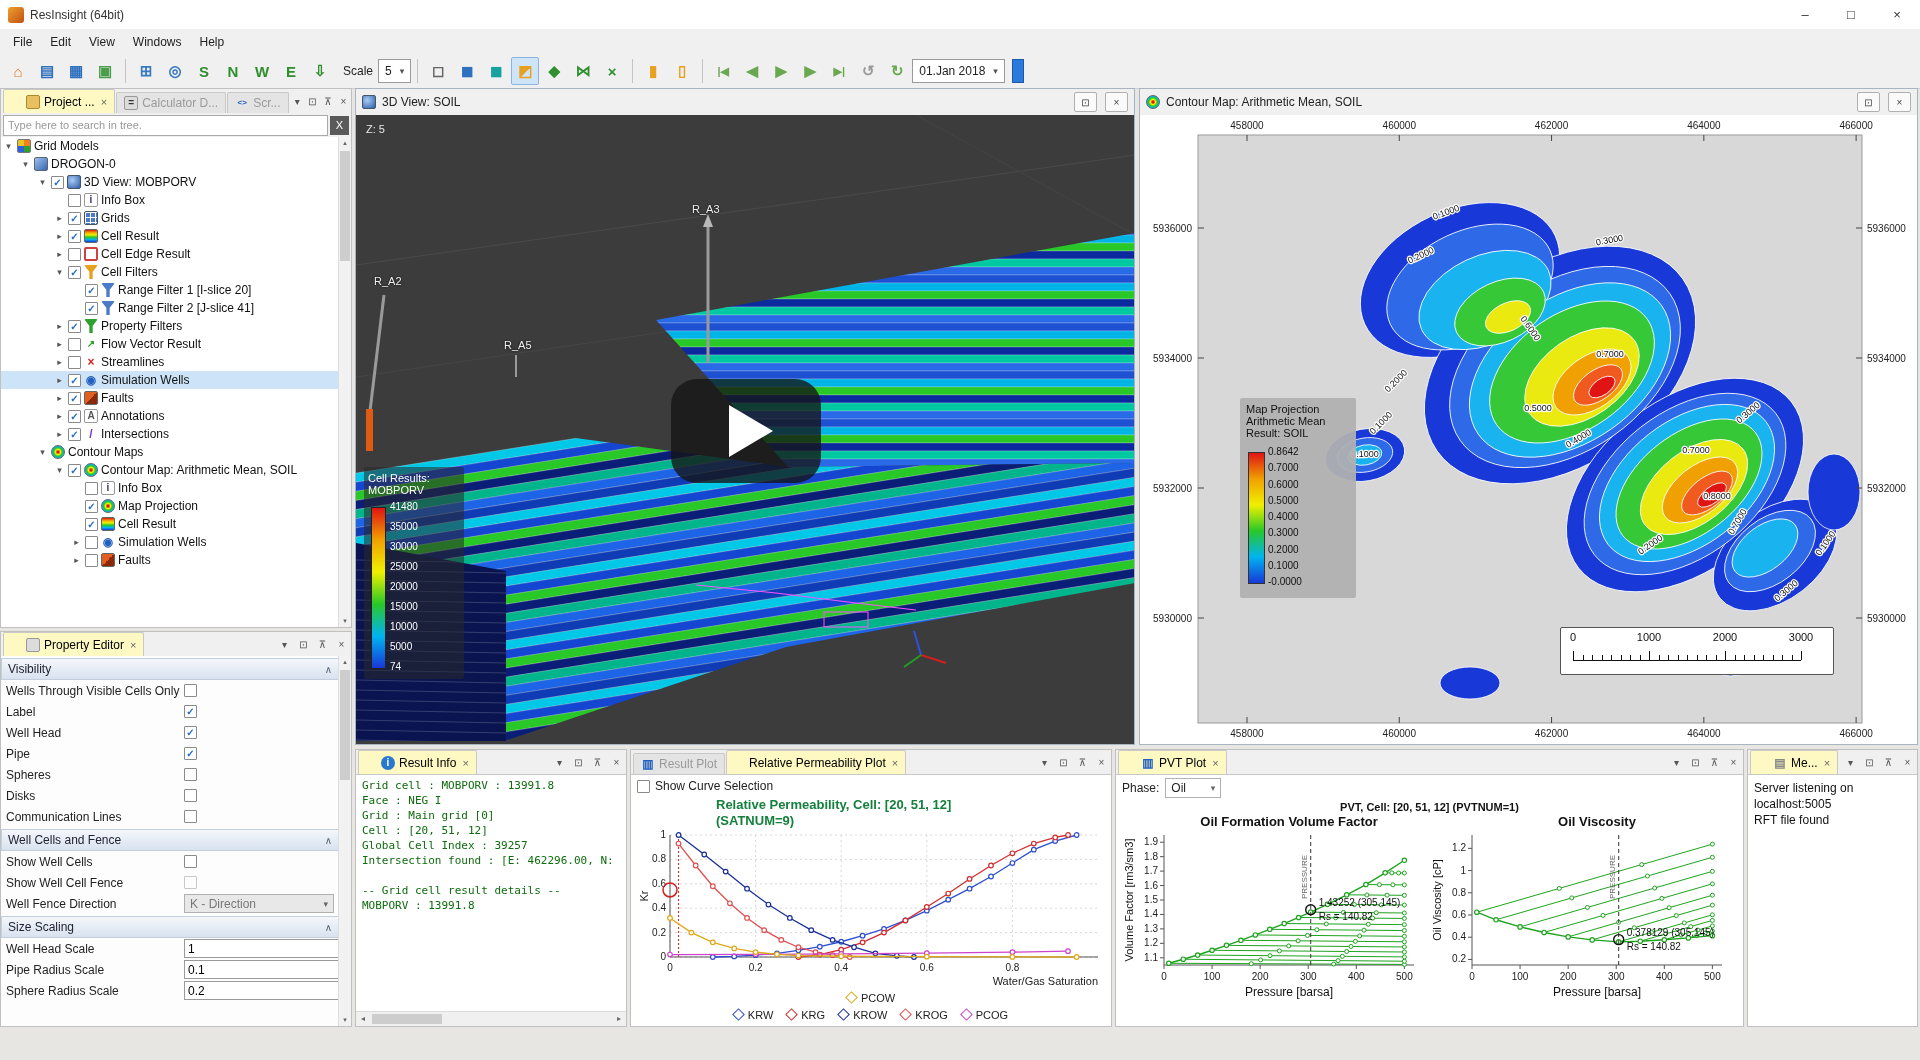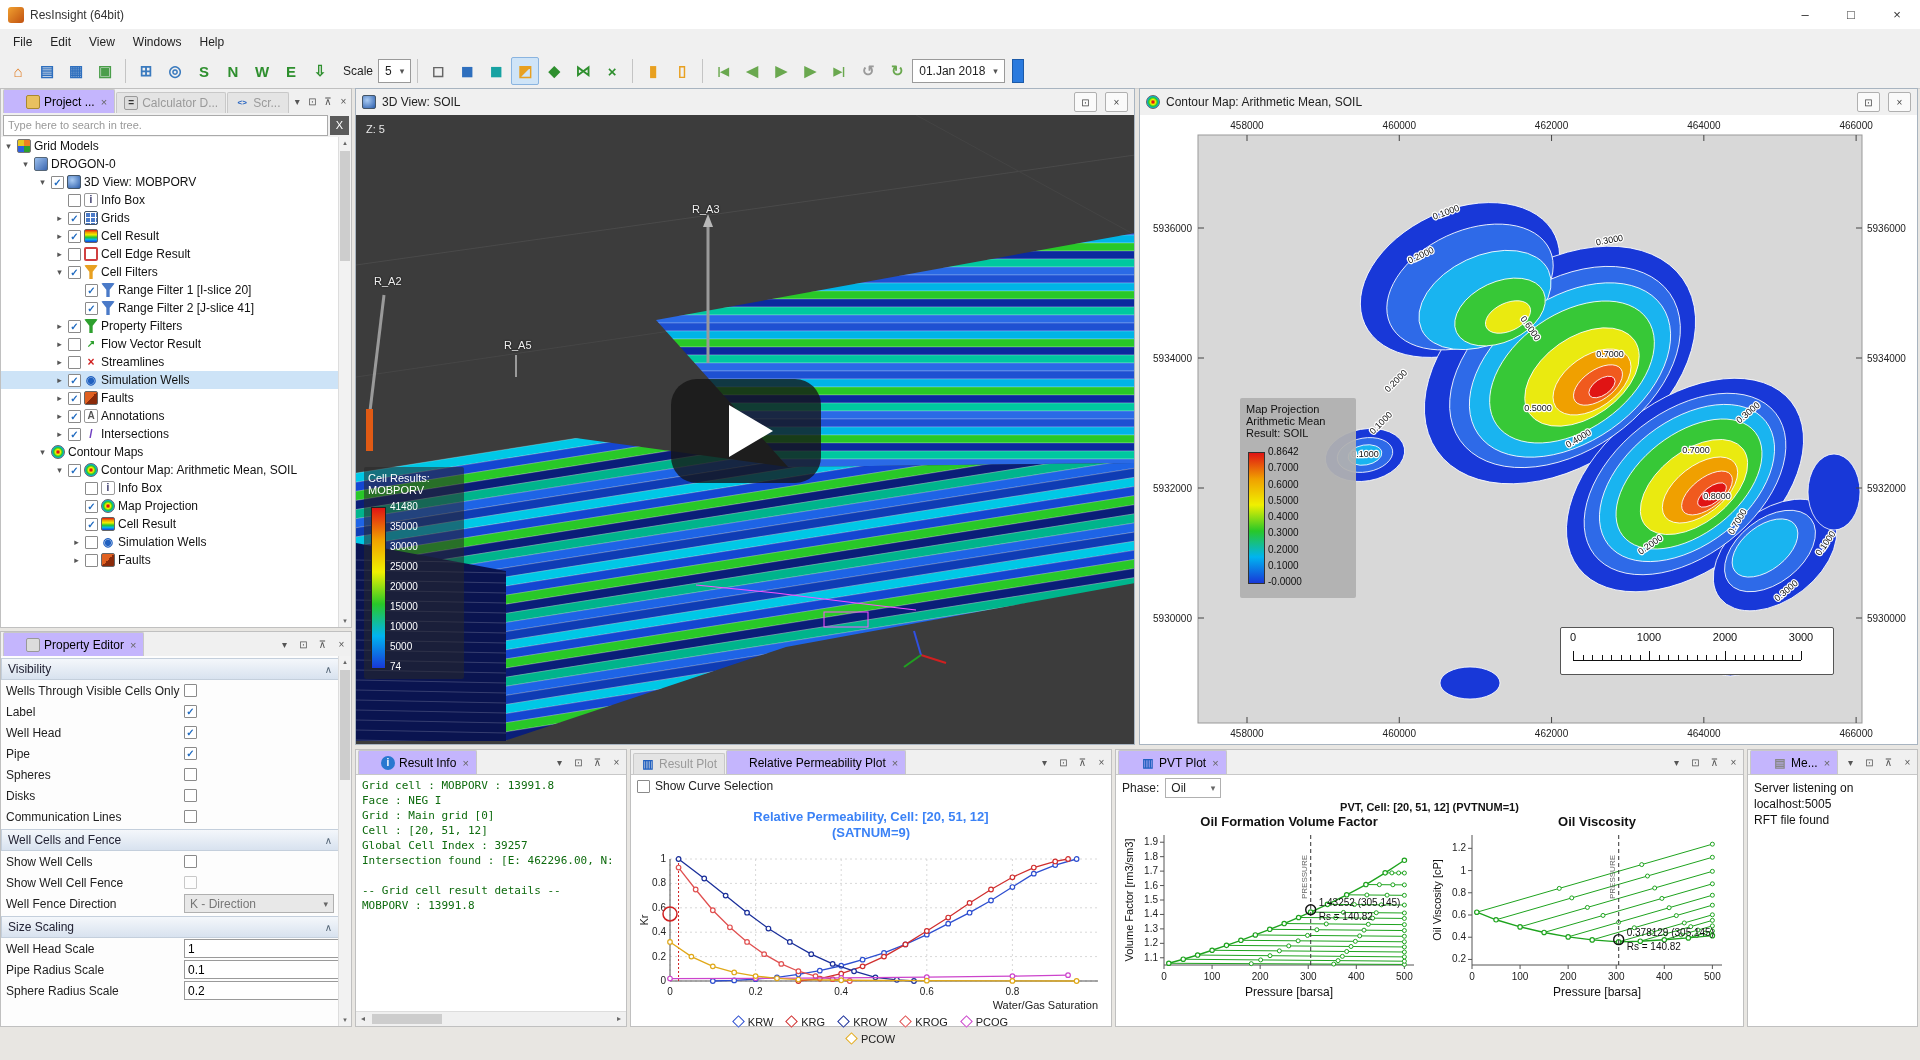--- a/index.html
+++ b/index.html
@@ -20,21 +20,21 @@
   .tlabel{margin:0 4px 0 8px;color:#222;}
   .tselect{height:22px;border:1px solid #9a9a9a;background:#fff;display:flex;align-items:center;gap:8px;padding:0 6px;color:#222;}
   .tselect .arrow{font-size:9px;color:#555;}
   .tprogress{width:10px;height:22px;background:#2a7ade;margin-left:6px;border:1px solid #1c5aa8;}
 
   .main{position:absolute;top:88px;left:0;right:0;bottom:23px;}
 
   
   .dock-tabbar{height:24px;background:#f0f0f0;border-bottom:1px solid #c8c8c8;display:flex;align-items:flex-end;padding-left:2px;overflow:hidden;}
   .dtab{height:20px;display:flex;align-items:center;gap:4px;padding:0 7px;border:1px solid #c8c8c8;border-bottom:none;background:#e4e4e4;color:#333;margin-right:1px;border-radius:2px 2px 0 0;white-space:nowrap;}
-  .dtab.active{background:#c4b5fd;height:23px;color:#000;padding-left:22px;}
+  .dtab.active{background:#fef9c3;height:23px;color:#000;padding-left:22px;}
   .dtab.disabled{color:#9a9a9a;}
   .dtab-close{color:#666;font-size:11px;margin-left:2px;}
   .dock-spacer{flex:1;}
   .dock-btn{width:17px;height:17px;display:flex;align-items:center;justify-content:center;color:#555;font-size:10px;margin:0 1px;align-self:center;}
 
   
   .project-panel{position:absolute;left:0;top:0;width:352px;height:540px;background:#fff;border:1px solid #c0c0c0;box-sizing:border-box;}
   .search-row{position:absolute;top:24px;left:0;right:0;height:24px;background:#f0f0f0;display:flex;align-items:center;padding:2px;box-sizing:border-box;}
   .search-row input{flex:1;height:19px;border:1px solid #aaa;font-size:11px;padding:0 4px;color:#333;font-family:"Liberation Sans",sans-serif;}
   .search-row input::placeholder{color:#999;}
@@ -130,21 +130,21 @@
   .resultinfo-panel{position:absolute;left:355px;top:661px;width:272px;bottom:10px;background:#fff;border:1px solid #c0c0c0;box-sizing:border-box;}
   .ri-lines{position:absolute;top:28px;left:6px;right:2px;bottom:16px;font-family:"DejaVu Sans Mono",monospace;font-size:11px;line-height:15px;color:#0e6b0e;white-space:nowrap;overflow:hidden;}
   .hscroll{position:absolute;left:0;right:0;bottom:0;height:14px;background:#f0f0f0;border-top:1px solid #ddd;}
   .hthumb{position:absolute;left:16px;top:2px;width:70px;height:10px;background:#cdcdcd;}
   .sb-left,.sb-right{position:absolute;top:0;width:14px;height:14px;color:#666;font-size:8px;text-align:center;line-height:14px;}
   .sb-left{left:0;} .sb-right{right:0;}
   .sb-left::before{content:"◂";} .sb-right::before{content:"▸";}
 
   .relperm-panel{position:absolute;left:630px;top:661px;width:482px;bottom:10px;background:#fff;border:1px solid #c0c0c0;box-sizing:border-box;}
   .rp-cbrow{display:flex;align-items:center;gap:5px;padding:4px 6px;color:#222;}
-  .rp-title{width:310px;margin:12px auto;text-align:center;font-weight:bold;font-size:13px;color:#3b82f6;line-height:16px;}
+  .rp-title{width:310px;margin:0 auto;font-weight:bold;font-size:13px;color:#15803d;line-height:16px;}
   #rp-legend{margin-top:0px;}
   .leg-row{display:flex;justify-content:center;gap:14px;height:17px;align-items:center;}
   .leg-item{display:flex;align-items:center;gap:5px;color:#222;font-size:11px;}
   .diamond{width:7px;height:7px;border:1.5px solid #333;background:#fff;transform:rotate(45deg);display:inline-block;}
 
   .pvt-panel{position:absolute;left:1115px;top:661px;width:629px;bottom:10px;background:#fff;border:1px solid #c0c0c0;box-sizing:border-box;}
   .pvt-phase-row{display:flex;align-items:center;gap:6px;padding:3px 6px;color:#222;}
   .pvt-title{text-align:center;font-weight:bold;font-size:11px;color:#111;}
   .pvt-plots{display:flex;padding-left:6px;gap:8px;}
 
@@ -968,44 +968,44 @@
           <circle cx="205.20000000000002" cy="127.268" r="2.3" fill="#fff" stroke="#e0a818" stroke-width="1.2"></circle>
           <circle cx="290.8" cy="127.634" r="2.3" fill="#fff" stroke="#e0a818" stroke-width="1.2"></circle>
           <circle cx="376.40000000000003" cy="127.878" r="2.3" fill="#fff" stroke="#e0a818" stroke-width="1.2"></circle>
           <circle cx="440.59999999999997" cy="128" r="2.3" fill="#fff" stroke="#e0a818" stroke-width="1.2"></circle>
           <text x="12" y="67" text-anchor="middle" font-size="11" fill="#222" transform="rotate(-90 12 67)">Kr</text>
           <text x="462" y="156" text-anchor="end" font-size="11" fill="#222">Water/Gas Saturation</text>
         </svg>
       <div id="rp-legend">
           <div class="leg-row">
             <div class="leg-item">
+              <span class="diamond" style="border-color: rgb(224, 168, 24);"></span>
+              <span>PCOW</span>
+            </div>
+          </div>
+          <div class="leg-row">
+            <div class="leg-item">
               <span class="diamond" style="border-color: rgb(46, 79, 208);"></span>
               <span>KRW</span>
             </div>
             <div class="leg-item">
               <span class="diamond" style="border-color: rgb(208, 46, 46);"></span>
               <span>KRG</span>
             </div>
             <div class="leg-item">
               <span class="diamond" style="border-color: rgb(26, 47, 154);"></span>
               <span>KROW</span>
             </div>
             <div class="leg-item">
               <span class="diamond" style="border-color: rgb(224, 80, 80);"></span>
               <span>KROG</span>
             </div>
             <div class="leg-item">
               <span class="diamond" style="border-color: rgb(204, 68, 204);"></span>
               <span>PCOG</span>
-            </div>
-          </div>
-          <div class="leg-row">
-            <div class="leg-item">
-              <span class="diamond" style="border-color: rgb(224, 168, 24);"></span>
-              <span>PCOW</span>
             </div>
           </div>
         </div>
     </div>
 
     <div class="pvt-panel">
       <div class="dock-tabbar" id="pvt-tabs">
           <div class="dtab active">
             <span class="ticon icon-plot"></span>
             <span class="dtab-label">PVT Plot</span>

